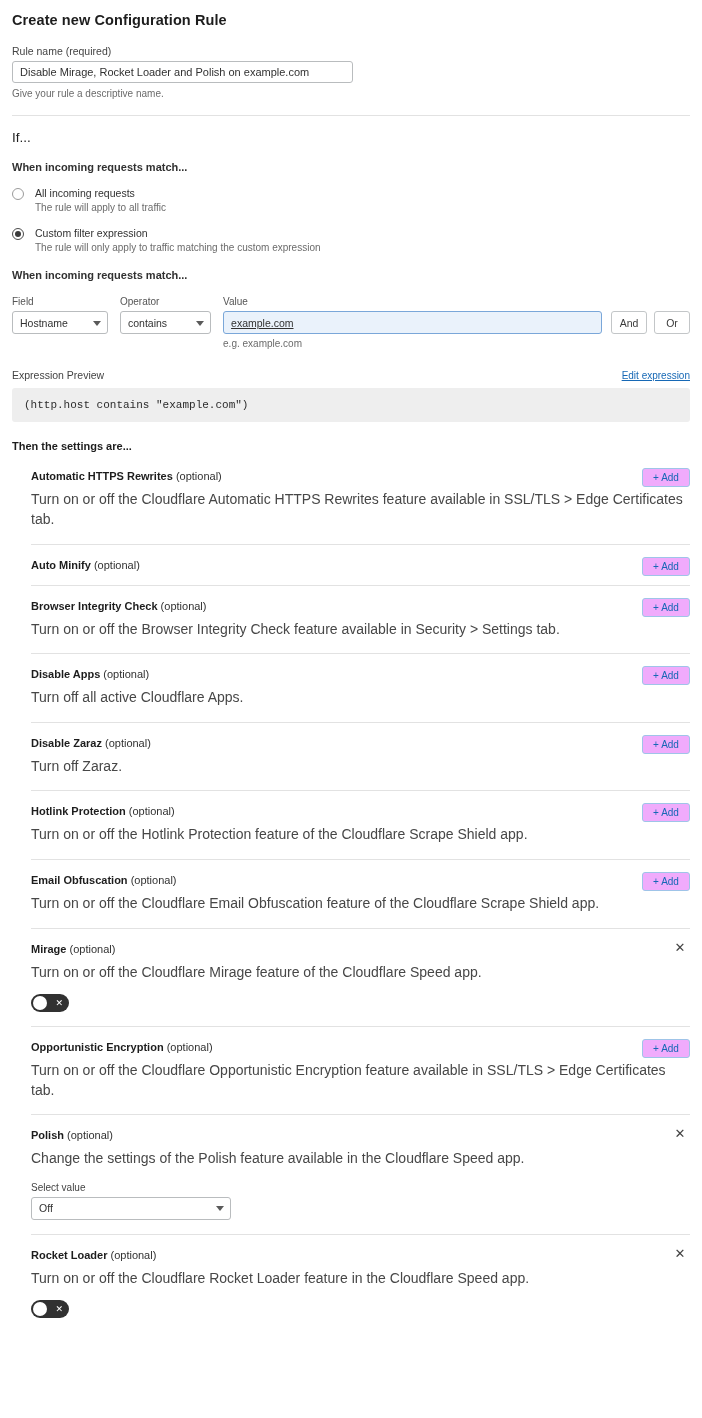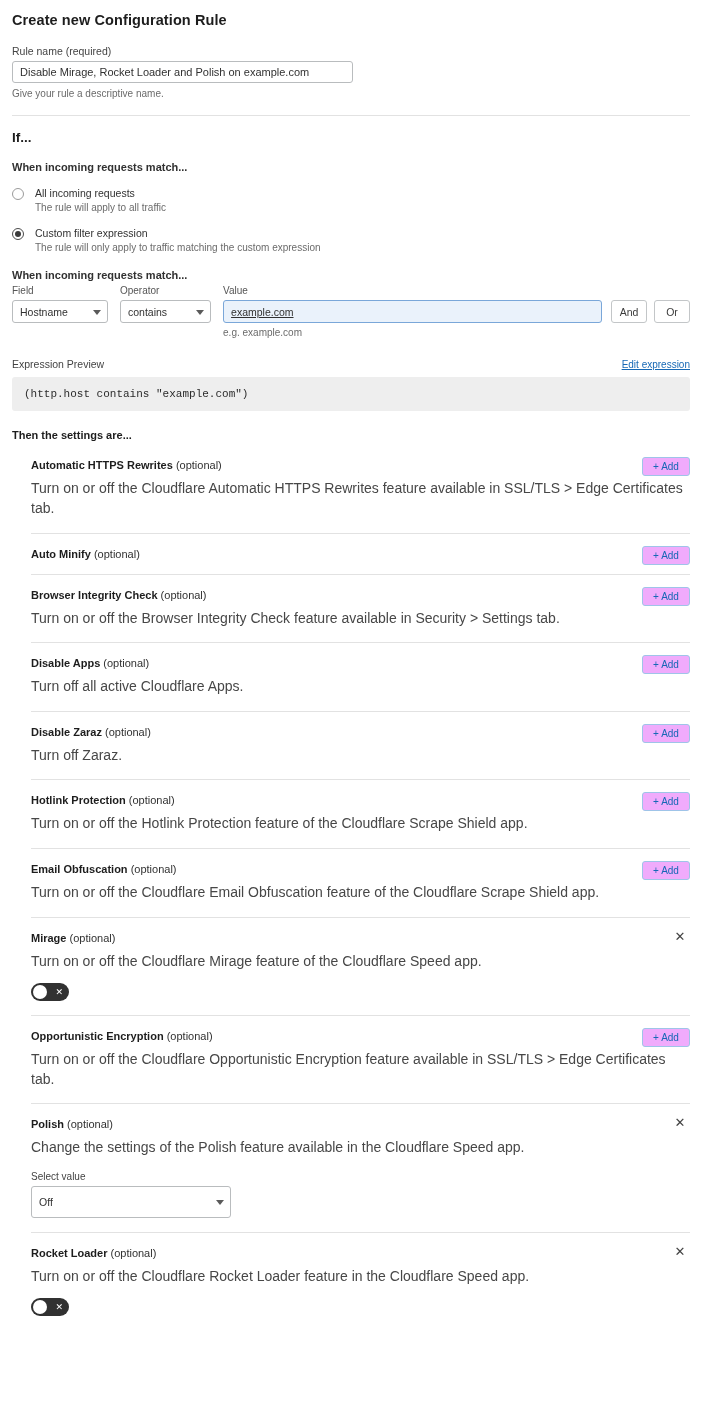--- a/index.html
+++ b/index.html
@@ -49,21 +49,21 @@
     color: #6b6b6b;
     margin-top: 5px;
   }
   .hr {
     border: none;
     border-top: 1px solid #e2e2e2;
     margin: 16px 0 0 0;
   }
   .section-if {
     font-size: 13.5px;
-    font-weight: bold;
+    font-weight: normal;
     margin-top: 14px;
     color: #1d1d1d;
   }
   .subhead {
     font-size: 11px;
     font-weight: bold;
     margin-top: 16px;
     color: #313131;
   }
   .radio-row {
@@ -101,21 +101,21 @@
     line-height: 1.35;
   }
   .radio-desc {
     font-size: 10px;
     color: #6b6b6b;
     margin-top: 2px;
   }
   .filter-row {
     display: flex;
     align-items: flex-start;
-    margin-top: 4px;
+    margin-top: 15px;
   }
   .col-label {
     font-size: 10px;
     color: #555;
     margin-bottom: 4px;
   }
   .select-box {
     position: relative;
     height: 23px;
     border: 1px solid #b9bcbe;
@@ -267,21 +267,21 @@
     line-height: 16px;
   }
   .select-label {
     font-size: 10px;
     color: #444;
     margin-top: 13px;
     margin-bottom: 4px;
   }
   .select-value {
     width: 200px;
-    height: 32px;
+    height: 23px;
   }
 </style>
 </head>
 <body>
 
 <div class="page">
 
   <h1 class="page-title">Create new Configuration Rule</h1>
 
   <div class="field-label">Rule name (required)</div>

